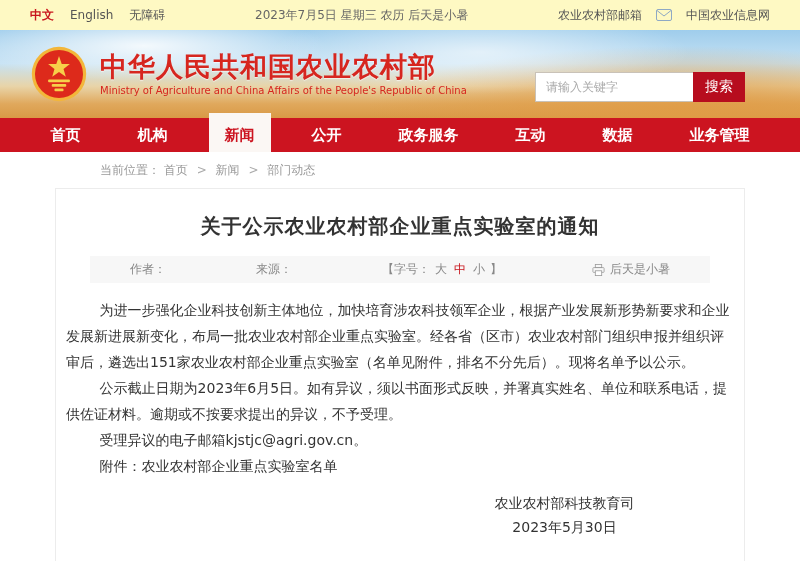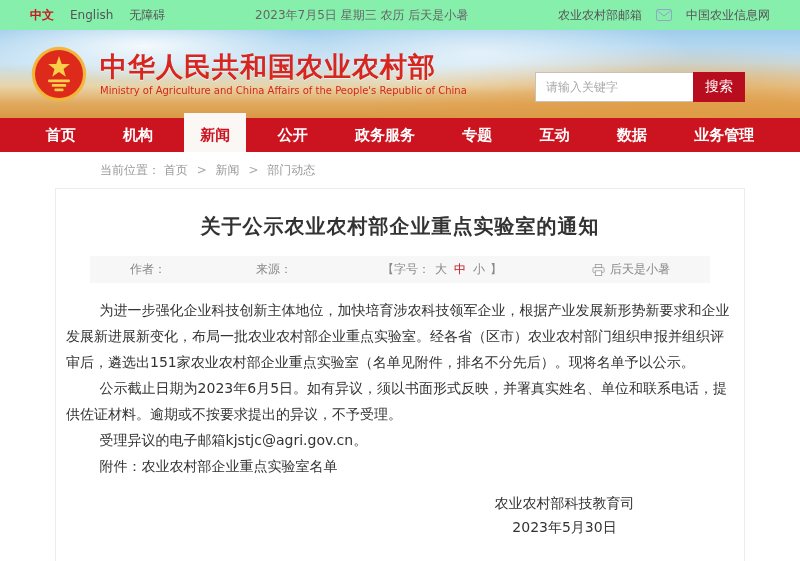--- a/index.html
+++ b/index.html
@@ -3,21 +3,21 @@
 <meta charset="utf-8">
 <style>
   * { box-sizing: border-box; }
   html,body { margin:0; padding:0; }
   body {
     width:800px; height:561px; overflow:hidden; background:#fff;
     font-family:"DejaVu Sans","Liberation Sans",sans-serif;
   }
   
   .topbar {
-    height:30px; background:#86efac; display:flex; align-items:center;
+    height:30px; background:#fef9c3; display:flex; align-items:center;
     padding:0 30px; font-size:12px; color:#555;
   }
   .topbar-left { display:flex; gap:16px; align-items:center; }
   .lang-zh { color:#c8161d; font-weight:bold; cursor:pointer; }
   .topbar-link { cursor:pointer; }
   .topbar-center { flex:1; text-align:center; color:#666; }
   .topbar-right { display:flex; gap:12px; align-items:center; }
   .mail-icon { display:inline-flex; margin:0 2px; }
   
   .header {
@@ -128,21 +128,20 @@
     <button>搜索</button>
   </div>
 </div>
 
 <div class="nav">
   <span class="nav-item">首页</span>
   <span class="nav-item">机构</span>
   <span class="nav-item active">新闻</span>
   <span class="nav-item">公开</span>
   <span class="nav-item">政务服务</span>
-  <span class="nav-item">专题</span>
   <span class="nav-item">互动</span>
   <span class="nav-item">数据</span>
   <span class="nav-item">业务管理</span>
 </div>
 
 <div class="breadcrumb">
   <span>当前位置：</span>
   <span class="crumb">首页</span>
   <span class="sep">&gt;</span>
   <span class="crumb">新闻</span>

